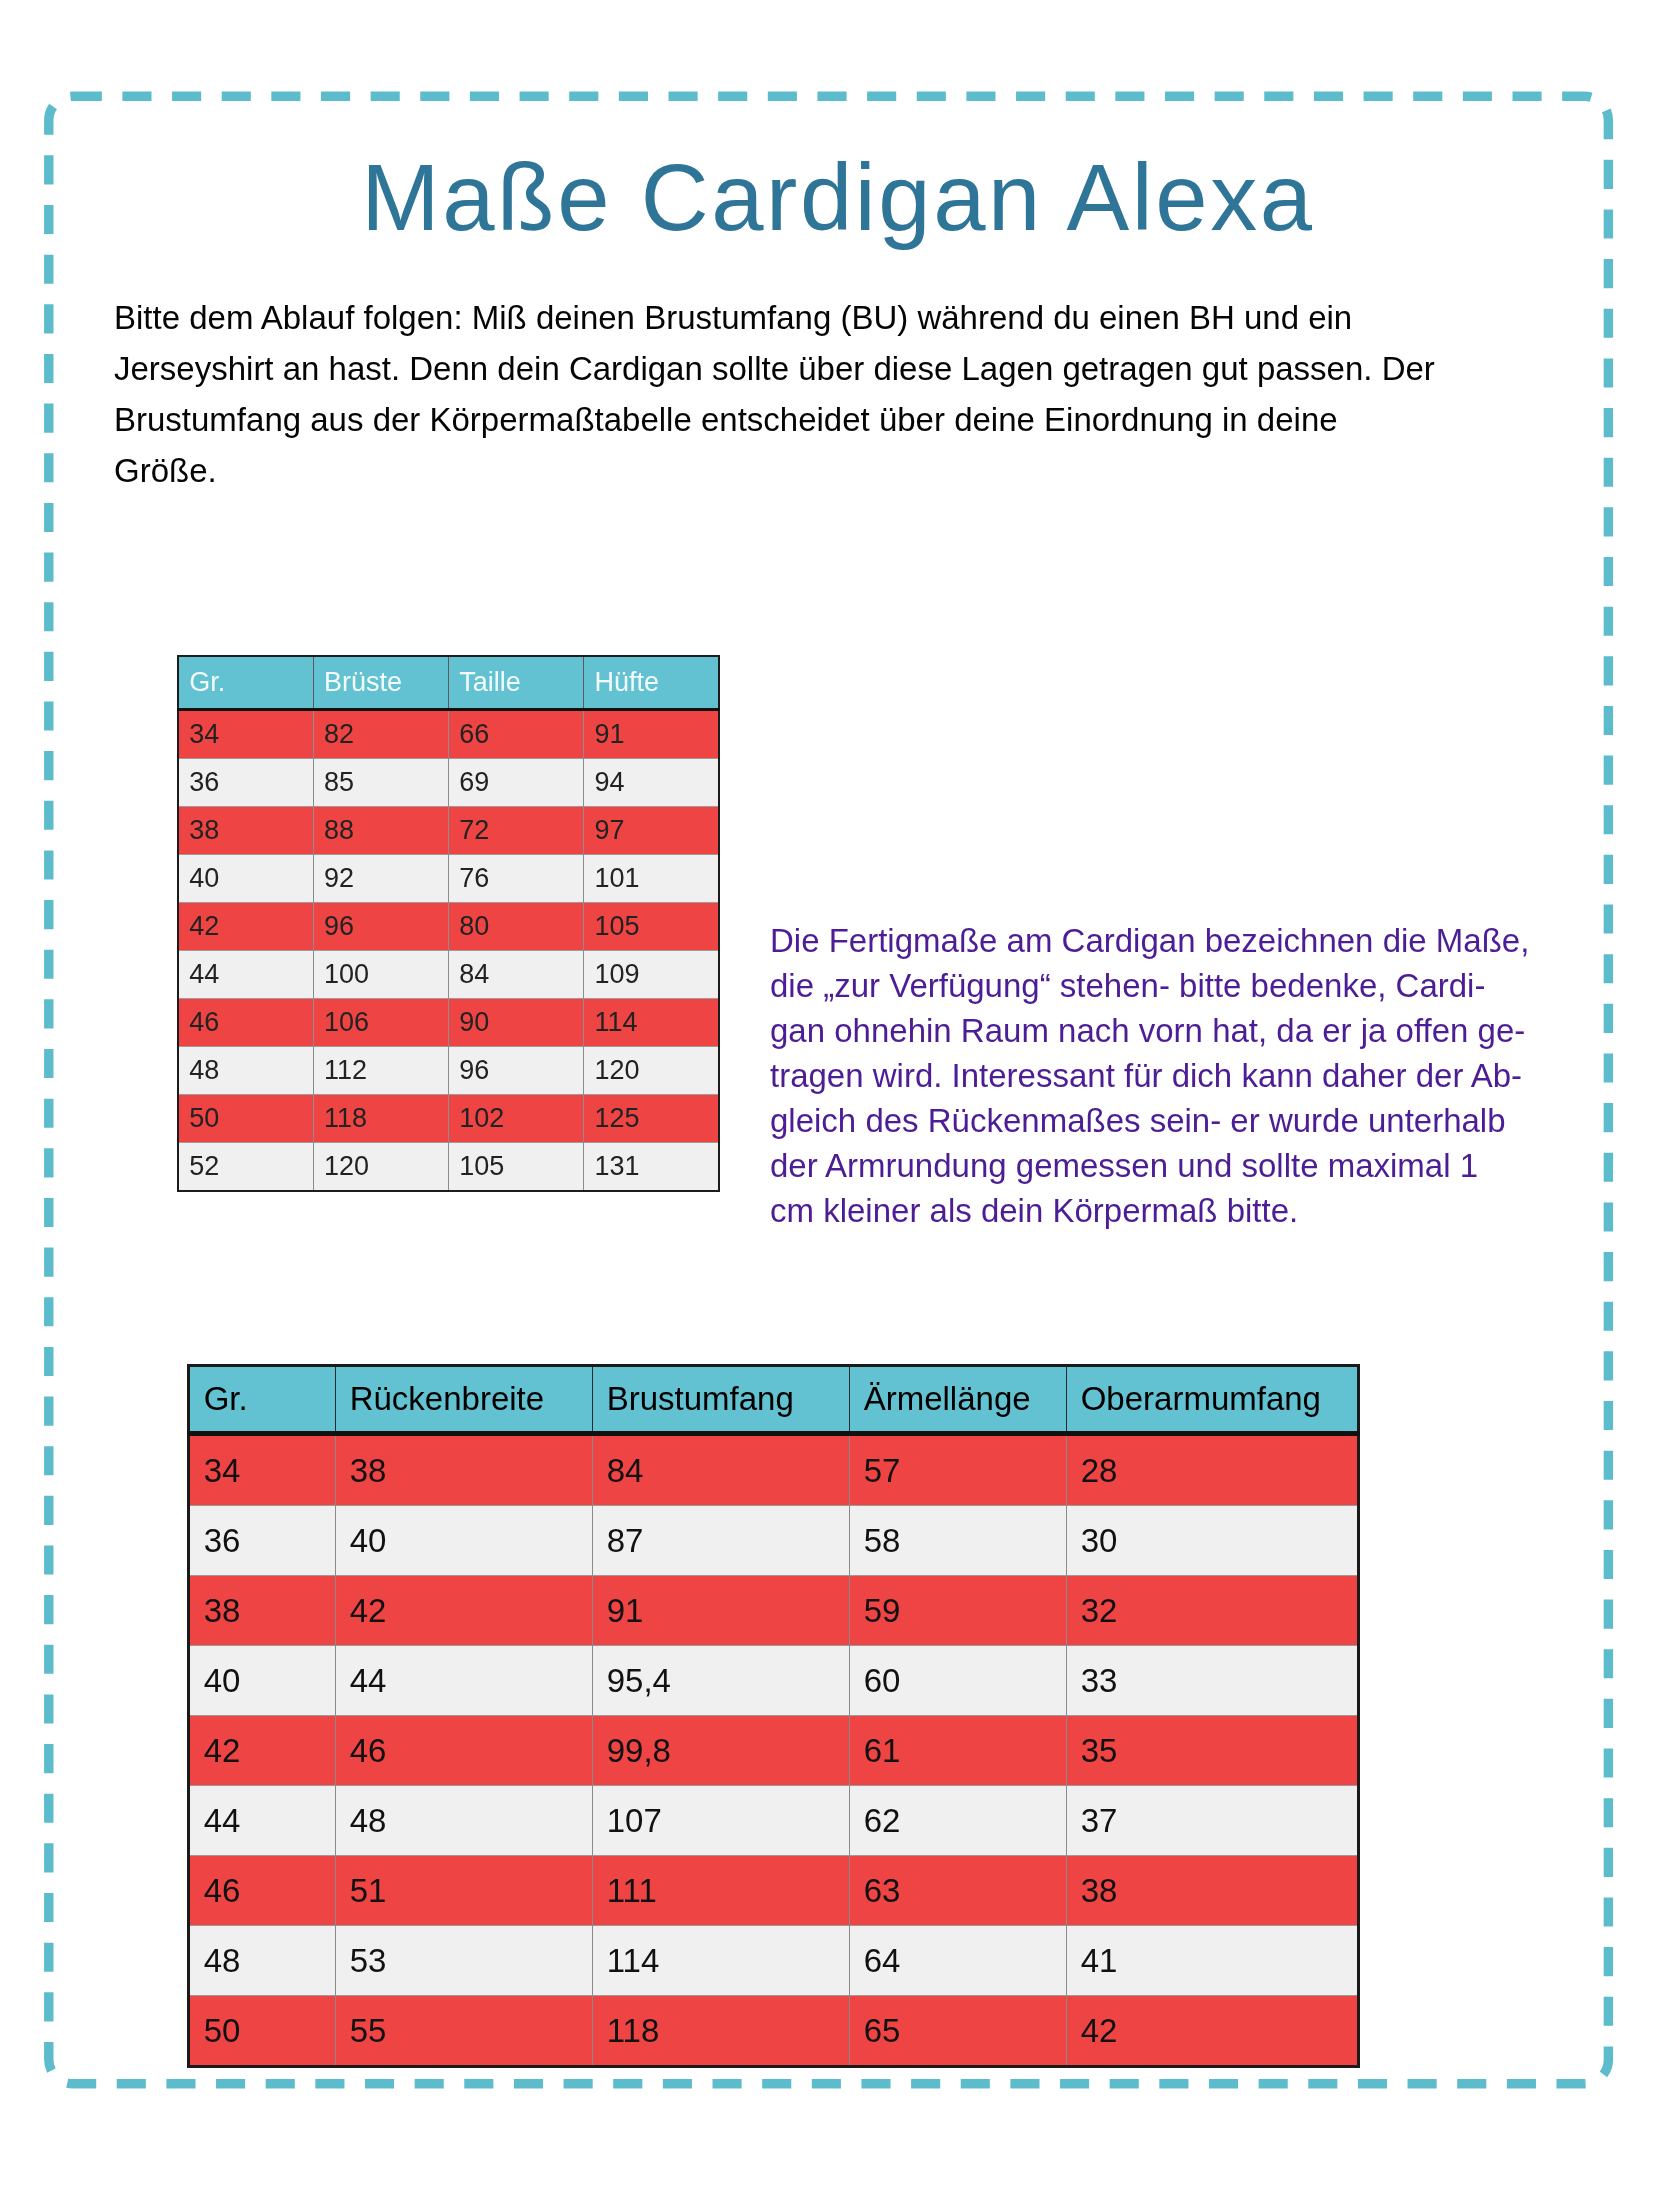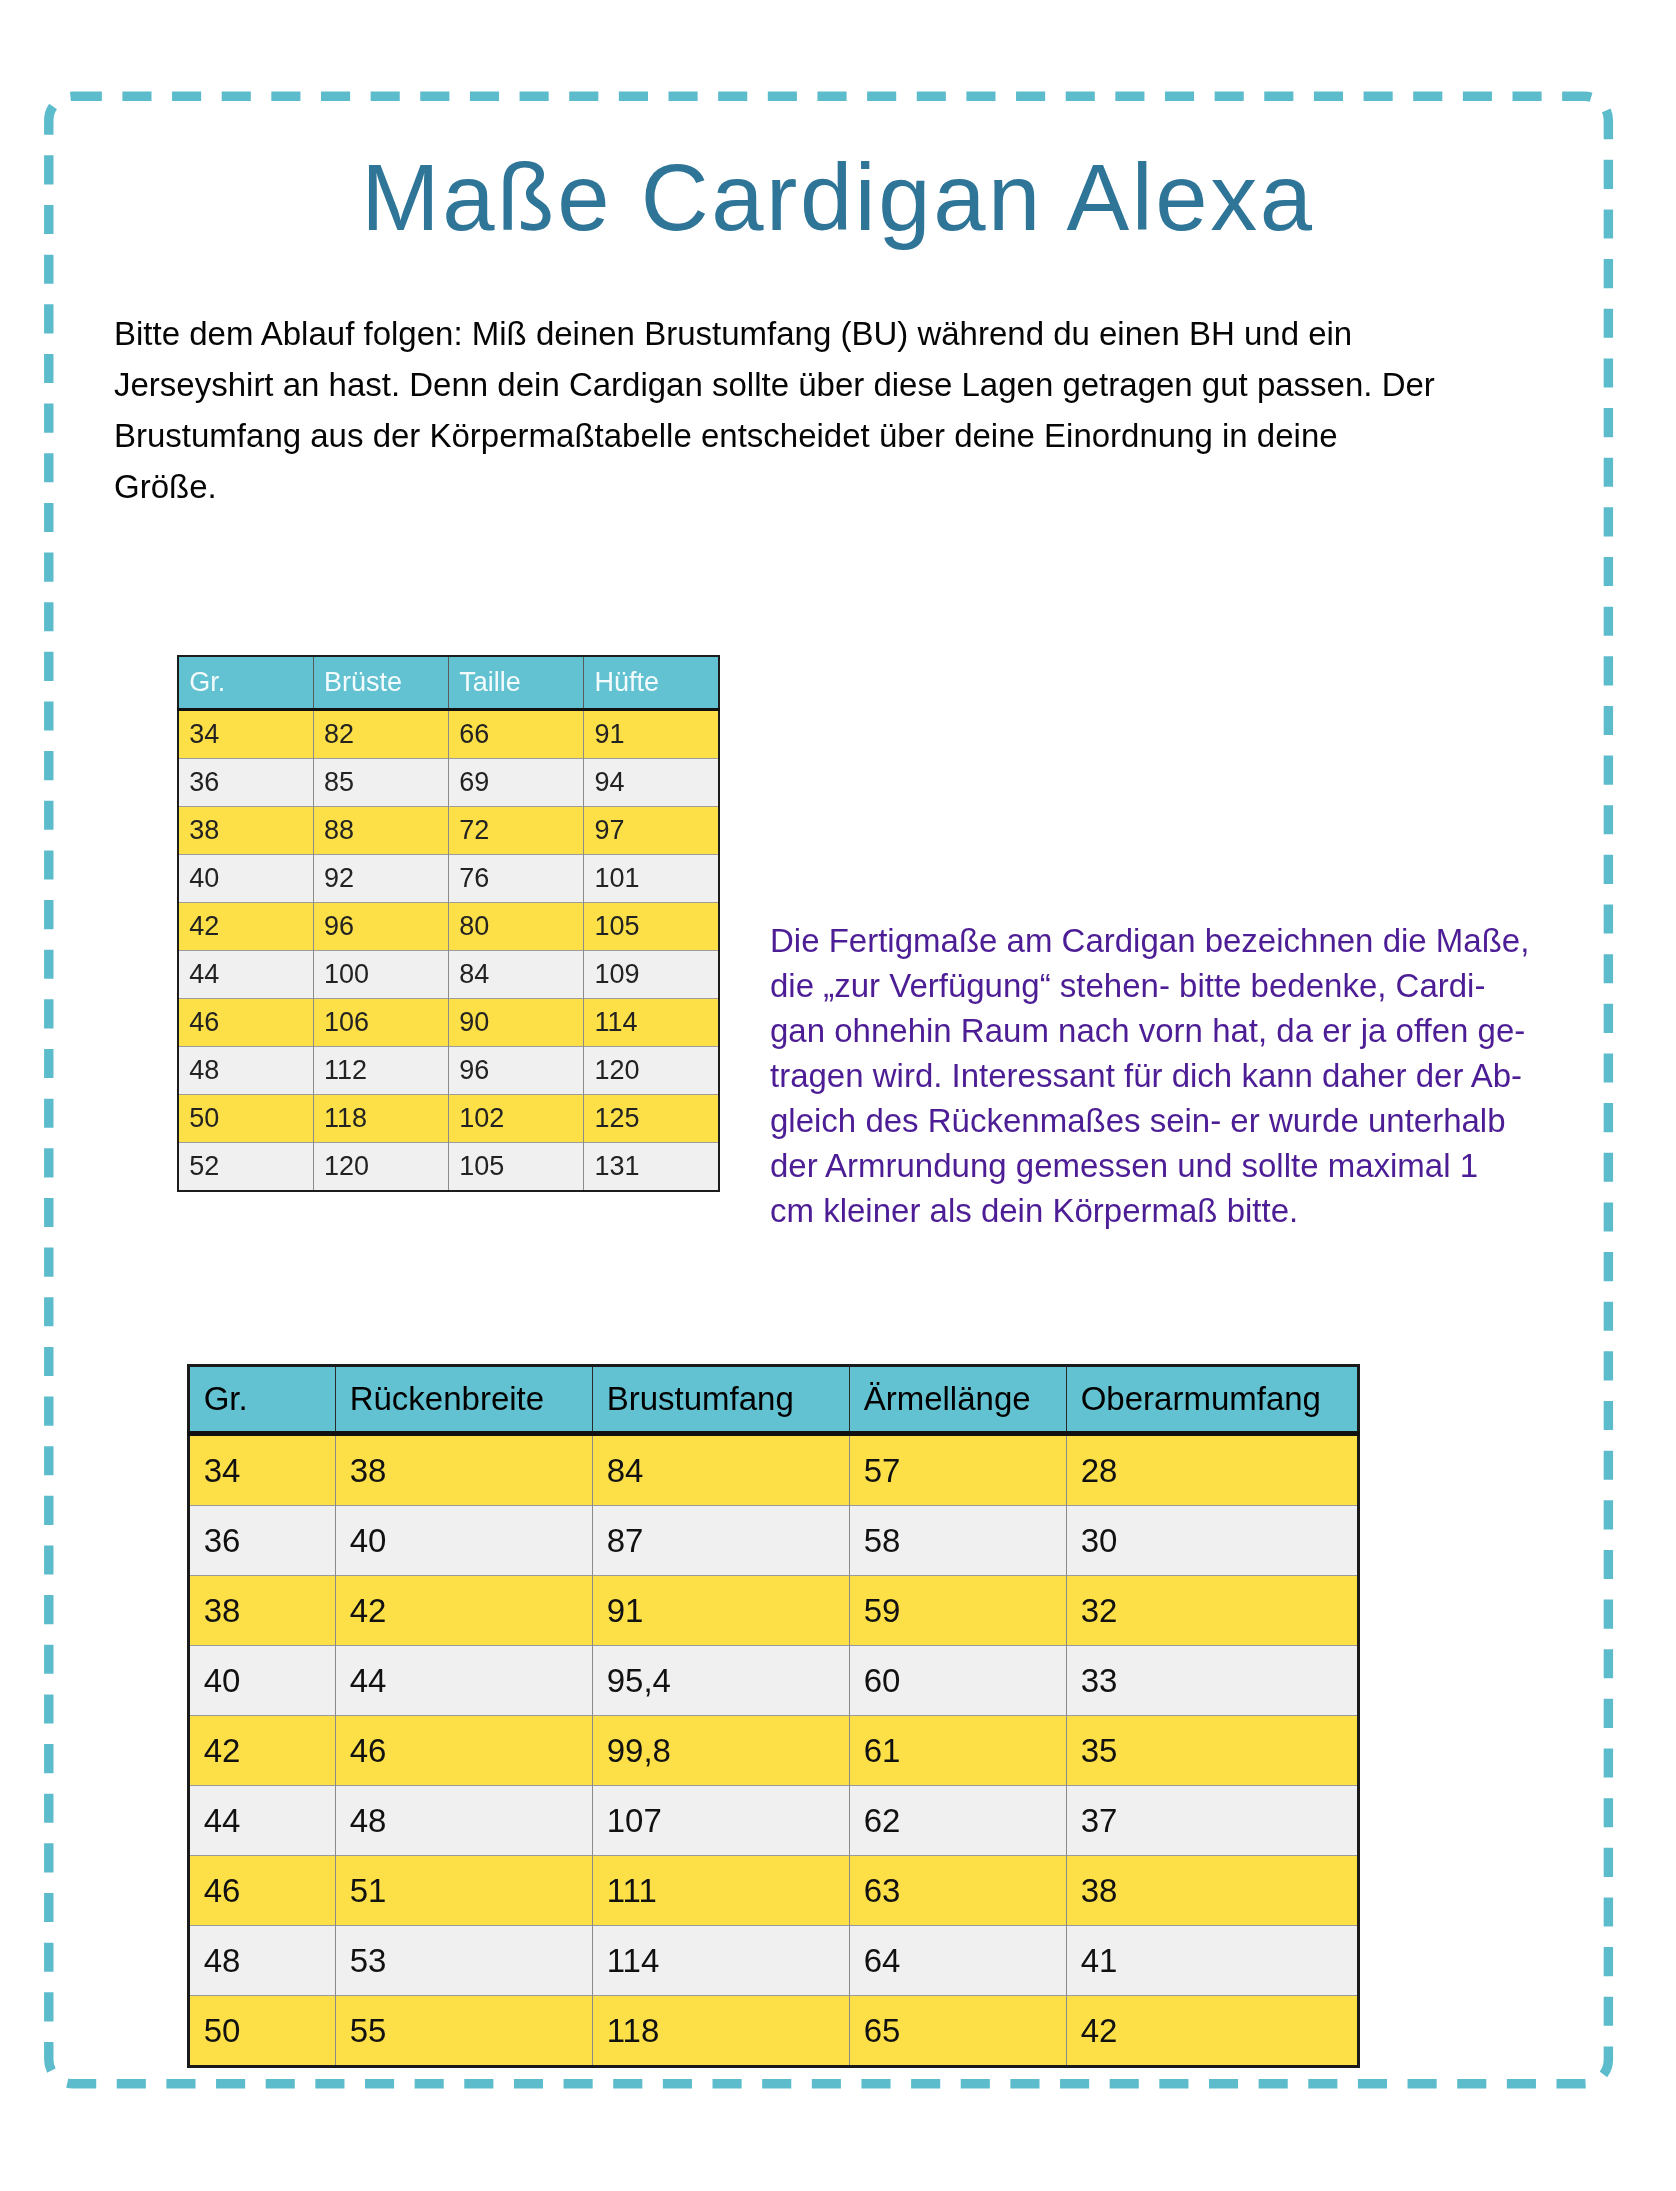--- a/index.html
+++ b/index.html
@@ -32,40 +32,40 @@
     margin: 0;
     text-align: center;
     font-size: 94px;
     font-weight: 100;
     letter-spacing: 2.6px;
     color: #2e7598;
   }
   .intro {
     position: absolute;
     left: 114px;
-    top: 308px;
+    top: 292px;
     width: 1455px;
     font-size: 33px;
     line-height: 51px;
     color: #050505;
   }
   .side-note {
     position: absolute;
     left: 770px;
     top: 918px;
     width: 796px;
     font-size: 33px;
     line-height: 45px;
     color: #4c1d95;
   }
   table {
     position: absolute;
     border-collapse: collapse;
     table-layout: fixed;
-    background: #fde047;
+    background: #ef4444;
   }
   th, td {
     overflow: hidden;
     white-space: nowrap;
     text-align: left;
     vertical-align: middle;
     font-weight: normal;
   }
   
   .small-table {

